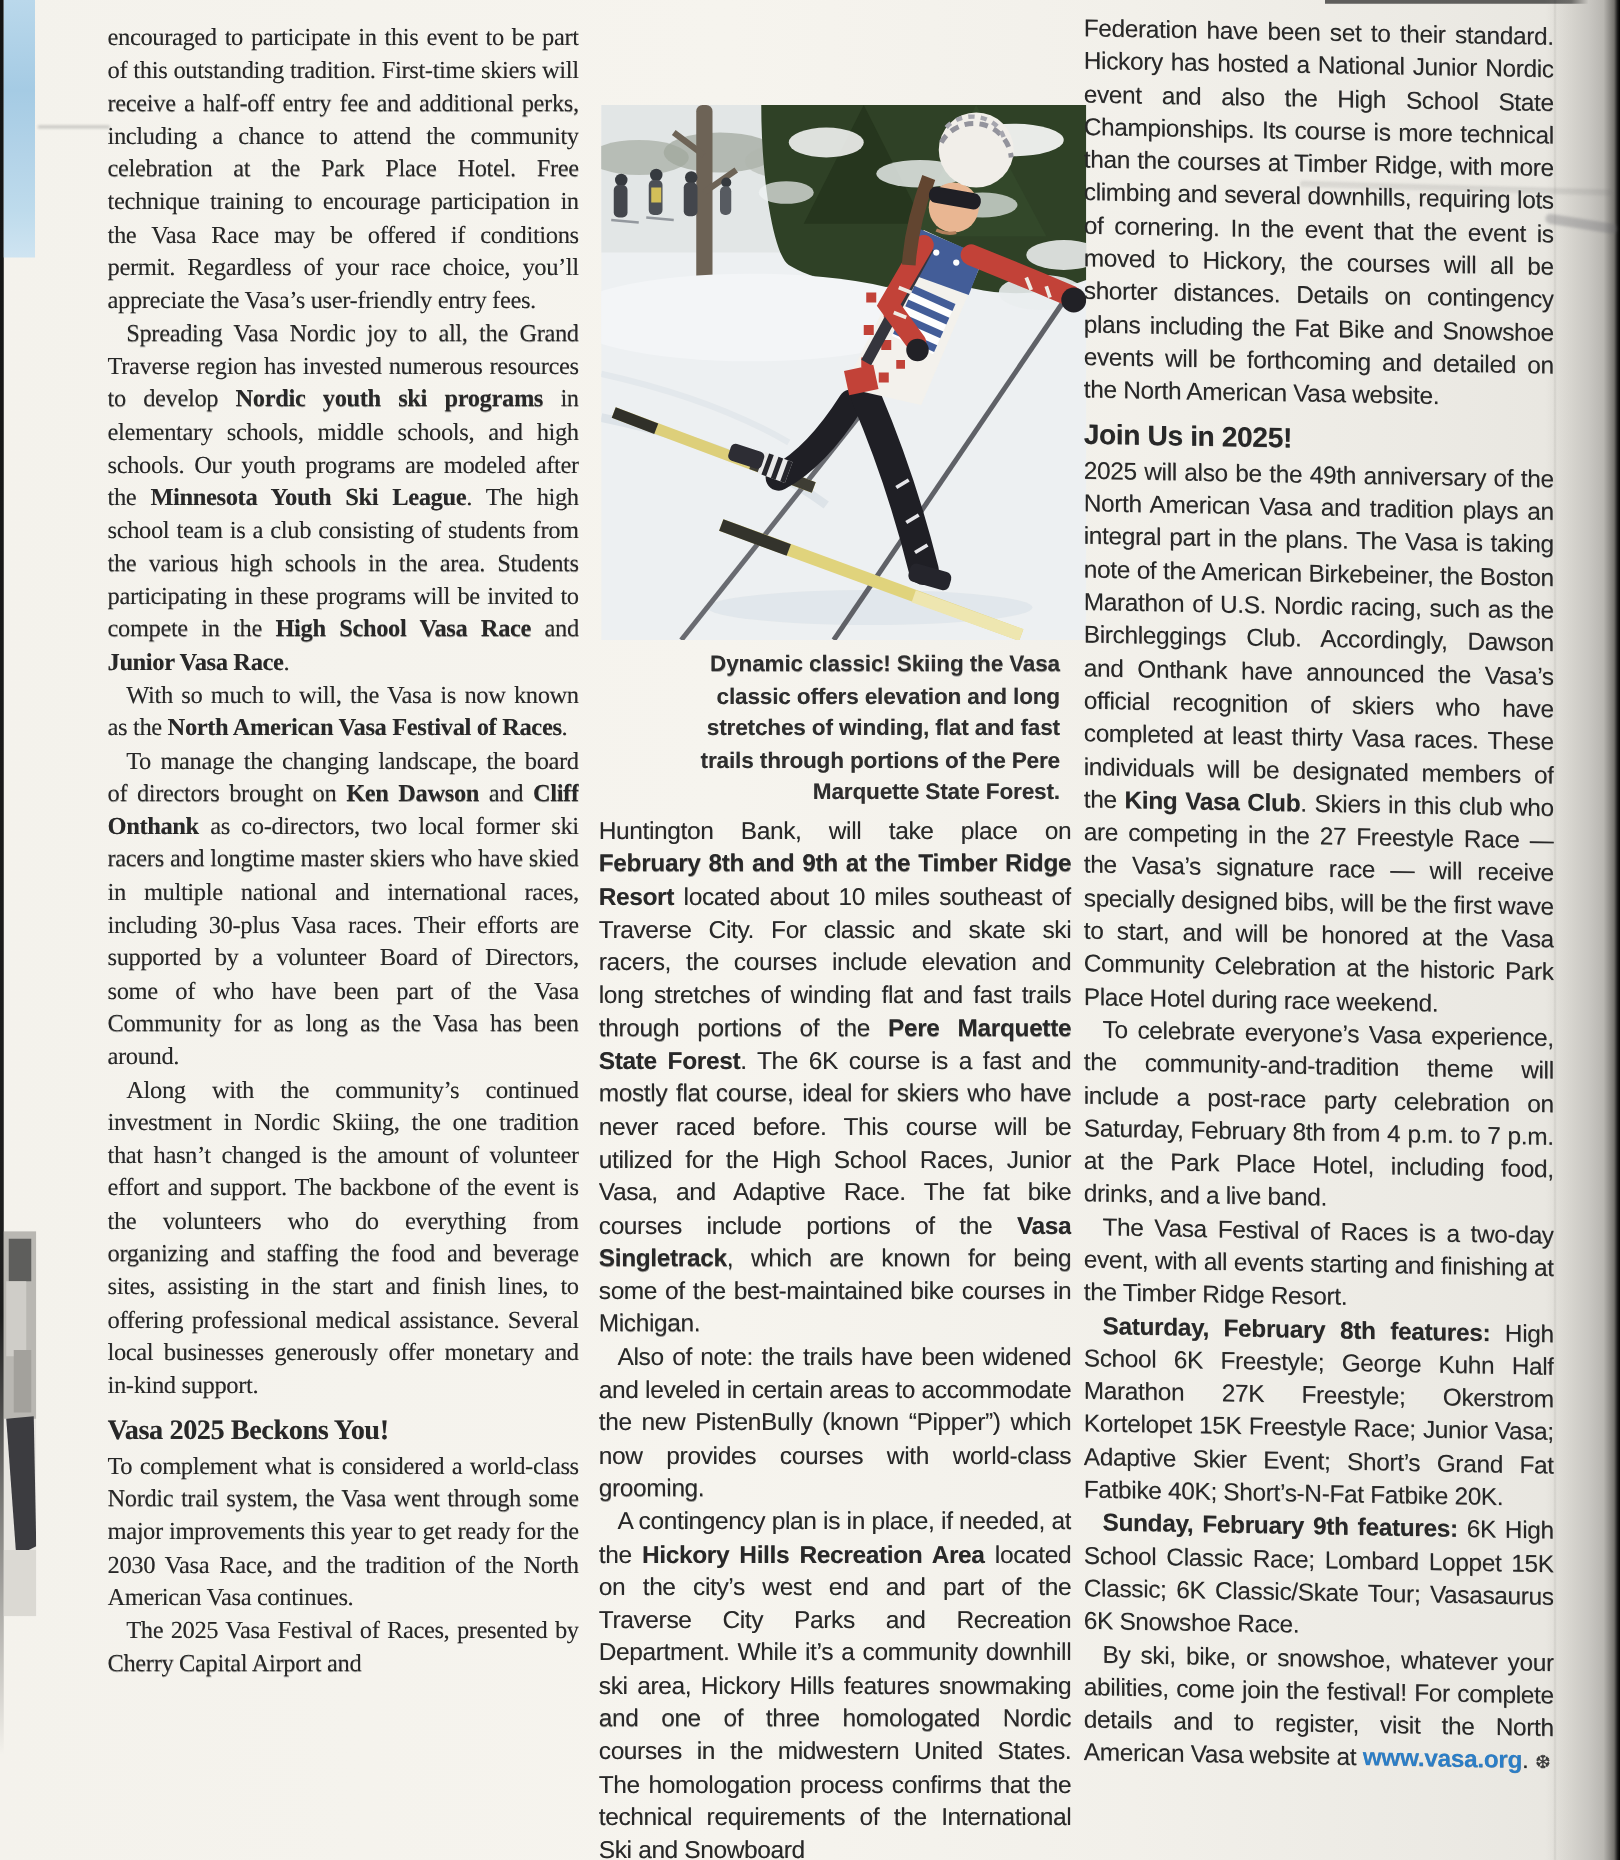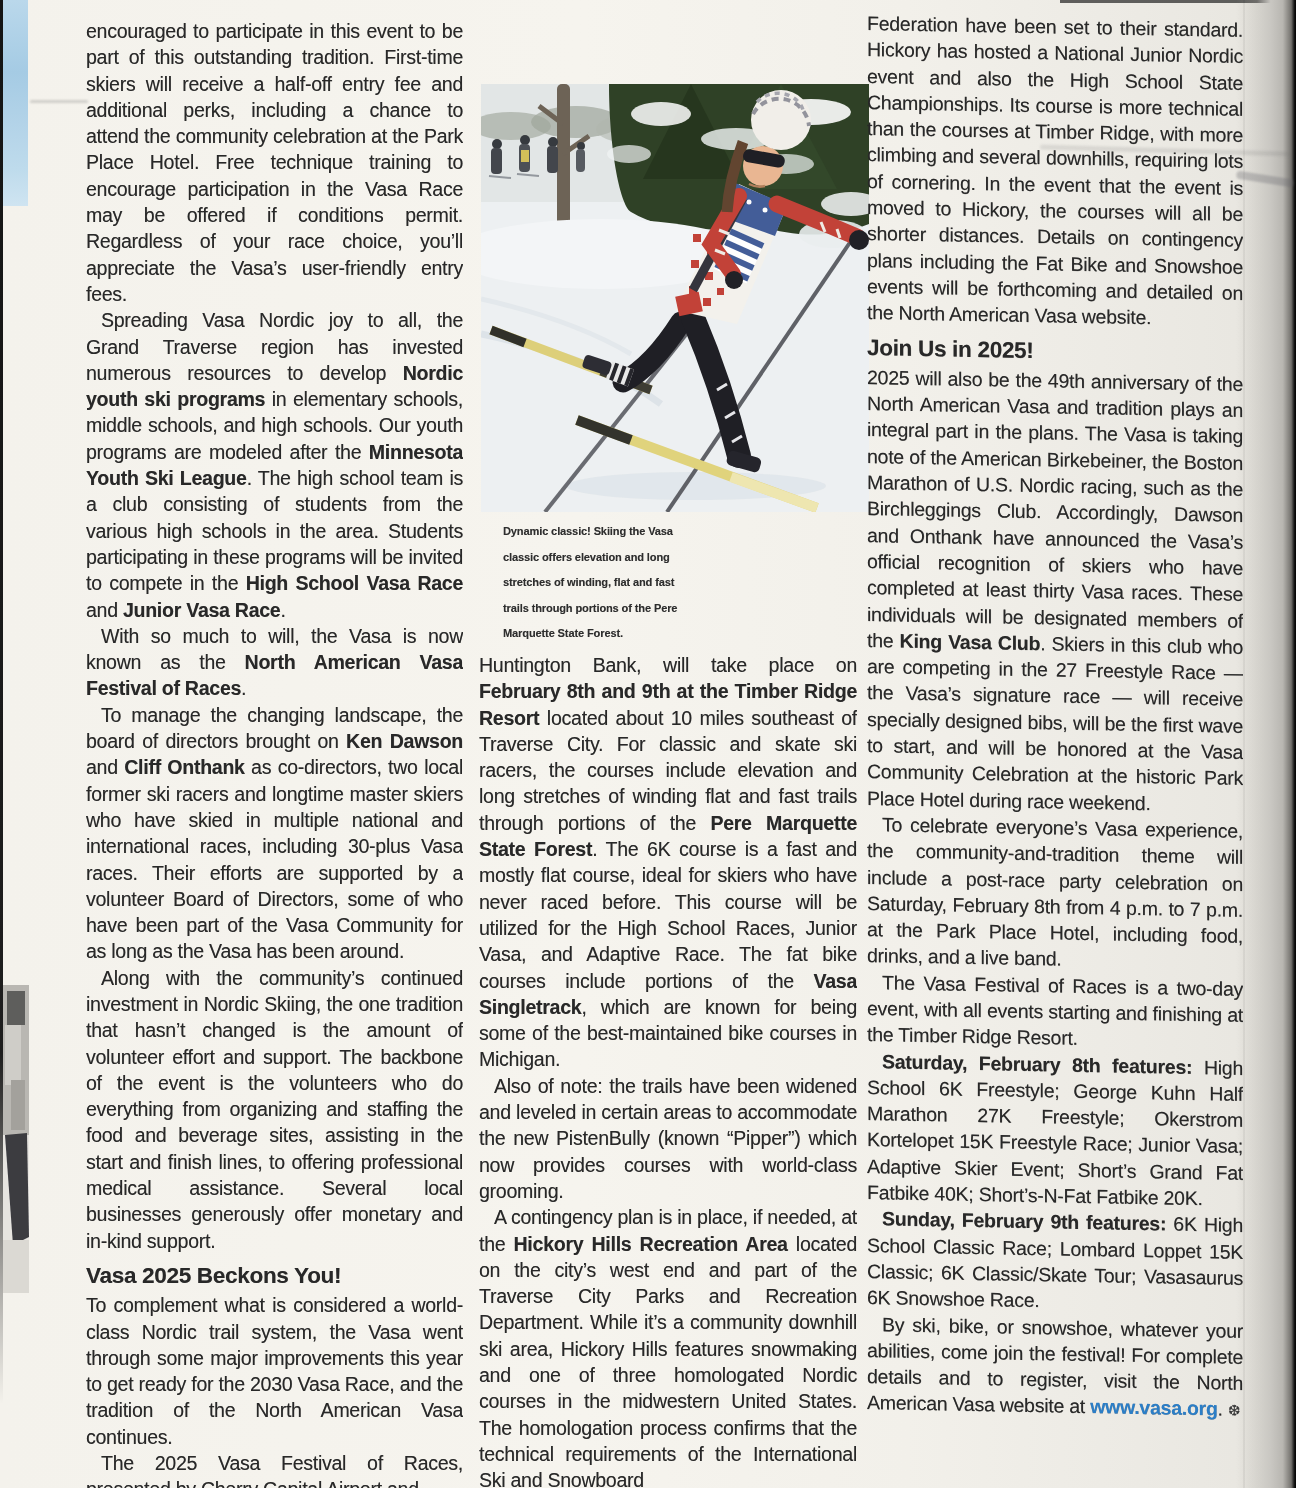--- a/index.html
+++ b/index.html
@@ -12,27 +12,27 @@
     position:absolute;color:#282828;font-size:19.5px;line-height:26.3px;
     text-align:justify;letter-spacing:-0.25px;overflow:hidden;
     text-shadow:0.2px 0.2px 0.35px rgba(45,45,45,0.45);
   }
   .col p{margin:0;}
   .col p.ind{text-indent:15px;}
   .col h3.head{font-size:22.5px;font-weight:700;margin:9px 0 3px 0;text-align:left;letter-spacing:-0.3px;}
   .b{font-weight:700;}
   .blue{color:#2b7ec7;font-weight:700;}
   .mark{font-size:15px;color:#3a3a3a;}
-  #col1{left:86px;top:18px;width:377px;height:1470px;}
+  #col1{left:86px;top:18px;width:377px;height:1470px;font-family:Liberation Serif, serif;}
   #col2text{left:479px;top:652px;width:378px;height:836px;}
   #col3{left:867px;top:10px;width:376px;height:1478px;transform:skewY(1.05deg);transform-origin:left top;}
   #caption{
     position:absolute;left:503px;top:519px;width:345px;
-    font-size:11px;line-height:25.6px;font-weight:700;color:#2e2e2e;
-    white-space:pre-line;text-align:left;letter-spacing:-0.1px;
+    font-size:18px;line-height:25.6px;font-weight:700;color:#2e2e2e;
+    white-space:pre-line;text-align:right;letter-spacing:-0.1px;
     text-shadow:0.2px 0.2px 0.3px rgba(45,45,45,0.4);
   }
   #photo{position:absolute;left:481px;top:84px;width:388px;height:428px;}
   #photo svg{display:block;width:100%;height:100%;}
   #left-edge{position:absolute;left:0;top:0;width:3px;height:1404px;
     background:linear-gradient(180deg,#141414 0%,#1e1e1e 75%,rgba(30,30,30,0) 100%);}
   #blue-strip{position:absolute;left:3px;top:0;width:25px;height:206px;
     background:linear-gradient(180deg,#bad8eb 0%,#a5cbe4 35%,#b3d3e8 60%,#bedbec 82%,#cfe4f1 100%);}
   #photo-sliver{position:absolute;left:3px;top:985px;width:26px;height:308px;}
   #right-edge{position:absolute;right:0;top:0;width:60px;height:1488px;

